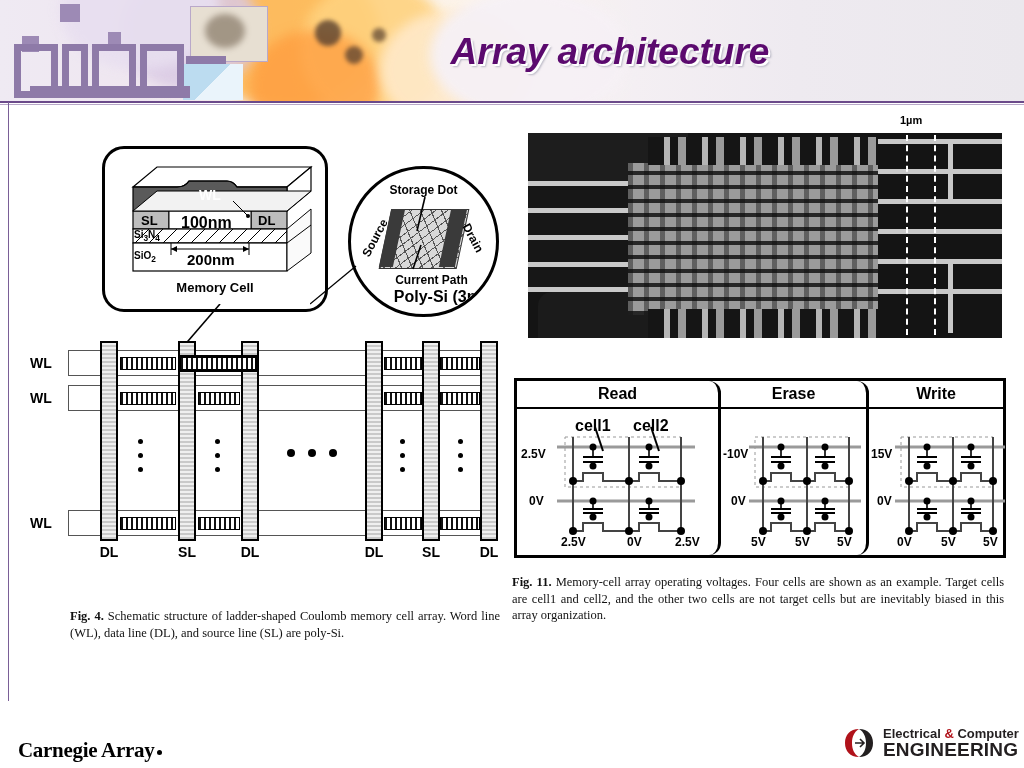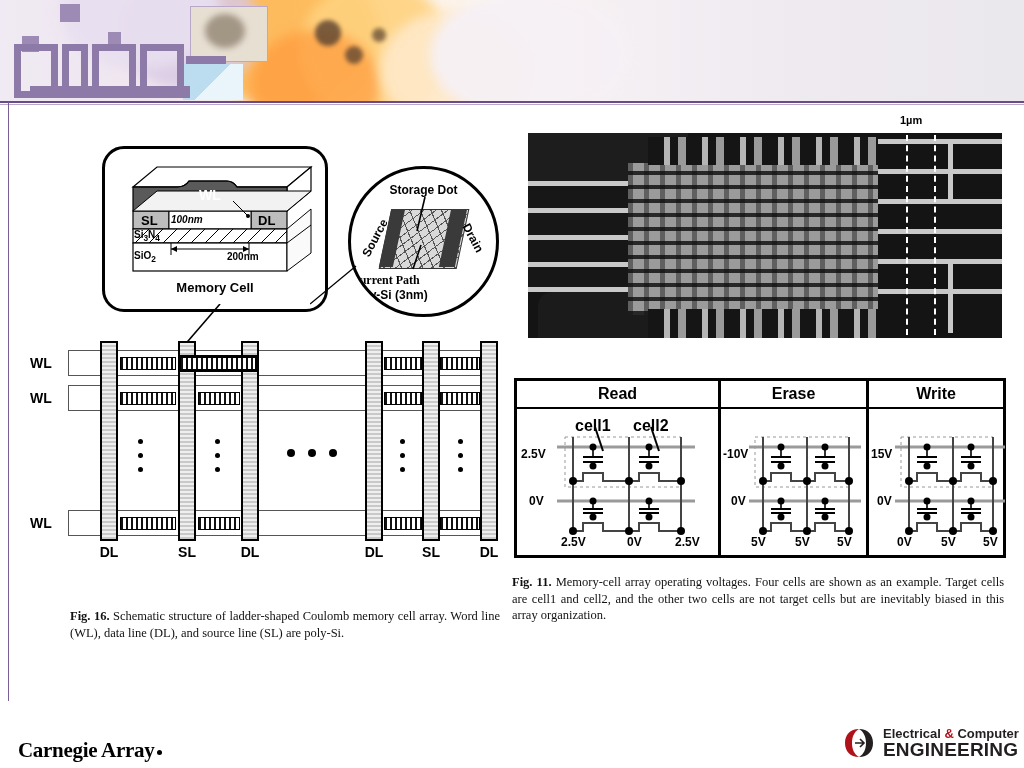--- a/index.html
+++ b/index.html
@@ -62,22 +62,22 @@
     position:absolute;left:0;top:131px;width:220px;text-align:center;
     font-size:13px;font-weight:bold;color:#000;
   }
 
   
   #dot-circle{
     position:absolute;left:318px;top:30px;width:145px;height:145px;
     border:3px solid #000;border-radius:50%;background:#fff;overflow:hidden;
   }
   #dot-title{position:absolute;left:0;top:14px;width:145px;text-align:center;font-size:12px;font-weight:bold;}
-  #dot-sub1{position:absolute;left:0;top:104px;width:145px;font-size:12px;font-weight:bold;font-family:Liberation Serif, serif;}
-  #dot-sub2{position:absolute;left:0;top:119px;width:145px;text-align:left;font-size:12px;font-weight:bold;}
+  #dot-sub1{position:absolute;left:8px;top:104px;width:145px;text-align:center;font-size:12px;font-weight:bold;}
+  #dot-sub2{position:absolute;left:0;top:119px;width:145px;text-align:right;font-size:16px;font-weight:bold;}
   #dot-source{position:absolute;left:-6px;top:62px;width:60px;text-align:center;font-size:12px;font-weight:bold;
     transform:rotate(-62deg);}
   #dot-drain{position:absolute;left:92px;top:62px;width:60px;text-align:center;font-size:12px;font-weight:bold;
     transform:rotate(62deg);}
   #dot-poly{position:absolute;left:34px;top:40px;width:76px;height:58px;
     background:
       repeating-linear-gradient(58deg,#555 0 1px,transparent 1px 9px),
       repeating-linear-gradient(-42deg,#555 0 1px,transparent 1px 8px),
       #d9d9d9;
     transform:skewX(-12deg);
@@ -118,21 +118,21 @@
   #sem-scale{position:absolute;left:880px;top:2px;font-size:11px;font-weight:bold;color:#000;}
   .sem-dark{position:absolute;background:#151515;}
   .sem-light{position:absolute;background:#c9c9c9;}
   .sem-mid{position:absolute;background:#9a9a9a;}
   .sem-dash{position:absolute;width:0;border-left:2px dashed #ffffff;}
 
   #vtable{
     position:absolute;left:514px;top:272px;width:492px;height:180px;
     border:3px solid #000;background:#fff;box-sizing:border-box;display:flex;
   }
-  .vt-col{position:relative;flex:1;border-right:3px solid #000;box-sizing:border-box;}
+  .vt-col{position:relative;flex:1;border-right:3px solid #000;box-sizing:border-box;border-radius:12px;}
   .vt-col:last-child{border-right:none;}
   .vt-col.c1{flex:0 0 204px;}
   .vt-col.c2{flex:0 0 148px;}
   .vt-head{
     height:26px;border-bottom:2px solid #000;display:flex;align-items:center;justify-content:center;
     font-size:16px;font-weight:bold;color:#000;
   }
   .vt-body{position:relative;height:145px;}
   .vlabel-left{position:absolute;font-size:12px;font-weight:bold;}
   .vlabel-bot{position:absolute;font-size:12px;font-weight:bold;}
@@ -180,20 +180,21 @@
     <div class="art-blob" style="left:372px;top:28px;width:14px;height:14px;background:#5a4230;opacity:.7;filter:blur(2px);"></div>
   </div>
 
   <div id="dssc-logo">
     <div class="dssc-letter" style="left:0px;width:44px;"></div>
     <div class="dssc-letter" style="left:48px;width:26px;"></div>
     <div class="dssc-letter" style="left:78px;width:44px;"></div>
     <div class="dssc-letter" style="left:126px;width:44px;"></div>
   </div>
 
+  <div id="slide-title">Array architecture</div>
 </div>
 <div id="header-rule"></div>
 <div id="header-rule2"></div>
 <div id="left-rule"></div>
 
 <div id="content">
 
   <div id="fig10">
 
     <div id="cell-box">
@@ -220,24 +221,24 @@
           <polygon points="134,92 128,89 128,95" fill="#000"></polygon>
           <line x1="56" y1="86" x2="56" y2="98" stroke="#000" stroke-width="1"></line>
           <line x1="134" y1="86" x2="134" y2="98" stroke="#000" stroke-width="1"></line>
 
           <line x1="118" y1="44" x2="132" y2="58" stroke="#000" stroke-width="1"></line>
           <circle cx="133" cy="59" r="2" fill="#000"></circle>
         </svg>
         <span class="cell-label" style="left:84px;top:30px;color:#fff;font-size:14px;">WL</span>
         <span class="cell-label" style="left:26px;top:56px;font-size:13px;">SL</span>
         <span class="cell-label" style="left:143px;top:56px;font-size:13px;">DL</span>
-        <span class="cell-label" style="left:56px;top:57px;font-size:10px;font-style:italic;">100nm</span>
+        <span class="cell-label" style="left:66px;top:57px;font-size:16px;">100nm</span>
         <span class="cell-label" style="left:19px;top:72px;font-size:10px;">Si<sub>3</sub>N<sub>4</sub></span>
         <span class="cell-label" style="left:19px;top:93px;font-size:10px;">SiO<sub>2</sub></span>
-        <span class="cell-label" style="left:72px;top:94px;font-size:10px;margin-left:40px;">200nm</span>
+        <span class="cell-label" style="left:72px;top:94px;font-size:15px;">200nm</span>
       </div>
       <div id="memcell-caption">Memory Cell</div>
     </div>
 
     <div id="dot-circle">
       <div id="dot-poly"></div>
       <div id="dot-dark-l"></div>
       <div id="dot-dark-r"></div>
       <svg style="position:absolute;left:0;top:0;" width="145" height="145">
         <line x1="74" y1="28" x2="66" y2="62" stroke="#000" stroke-width="1.6"></line>
@@ -319,21 +320,21 @@
 
       <div class="vlabel" style="left:64px;top:203px;">DL</div>
       <div class="vlabel" style="left:142px;top:203px;">SL</div>
       <div class="vlabel" style="left:205px;top:203px;">DL</div>
       <div class="vlabel" style="left:329px;top:203px;">DL</div>
       <div class="vlabel" style="left:386px;top:203px;">SL</div>
       <div class="vlabel" style="left:444px;top:203px;">DL</div>
     </div>
 
     <div id="cap10" class="caption">
-      <b>Fig. 16.</b>
+      <b>Fig. 4.</b>
       <span>Schematic structure of ladder-shaped Coulomb memory cell array. Word line (WL), data line (DL), and source line (SL) are poly-Si.</span>
     </div>
   </div>
 
   <div id="sem-scale" style="position:absolute;left:900px;top:8px;">1µm</div>
 
   <div id="sem">
     <div class="sem-dark" style="left:0;top:0;width:474px;height:205px;background:#141414;"></div>
     <div class="sem-dark" style="left:0;top:0;width:160px;height:48px;background:#1d1d1d;border-radius:0 0 14px 0;"></div>
     <div class="sem-light" style="left:0;top:48px;width:140px;height:5px;"></div>

